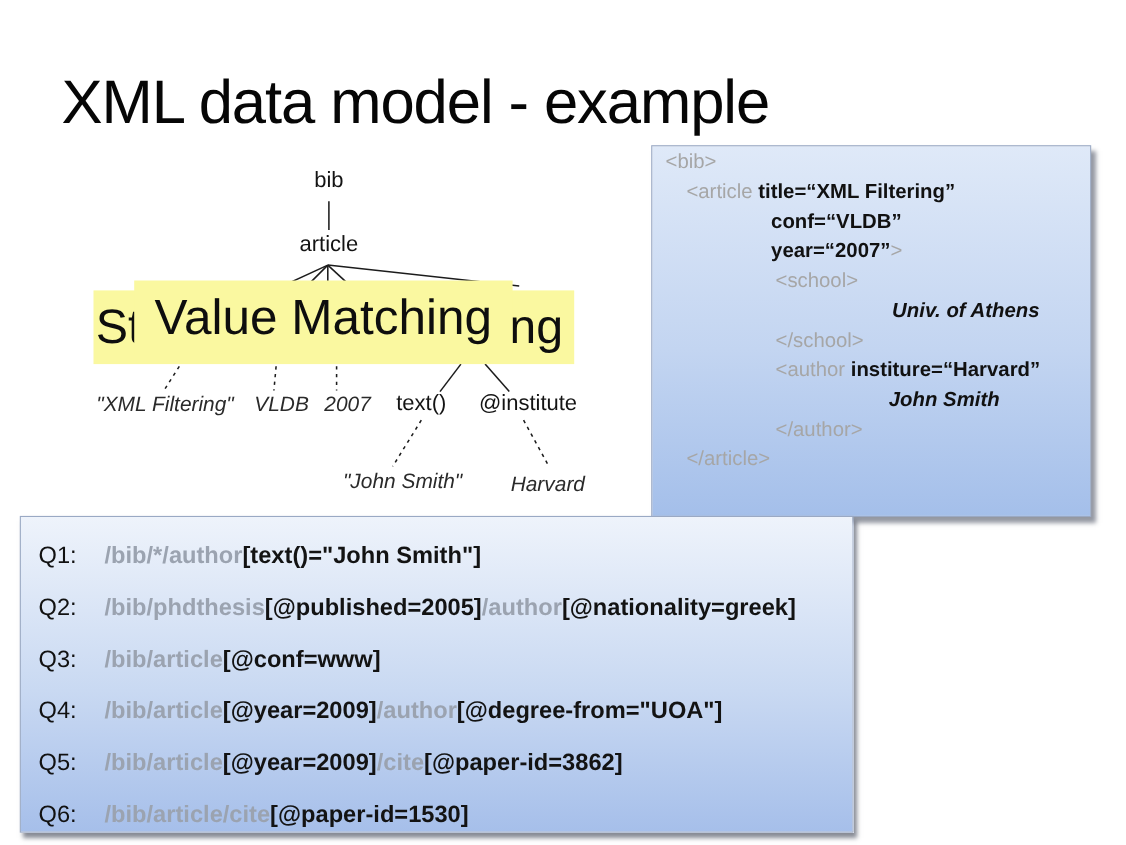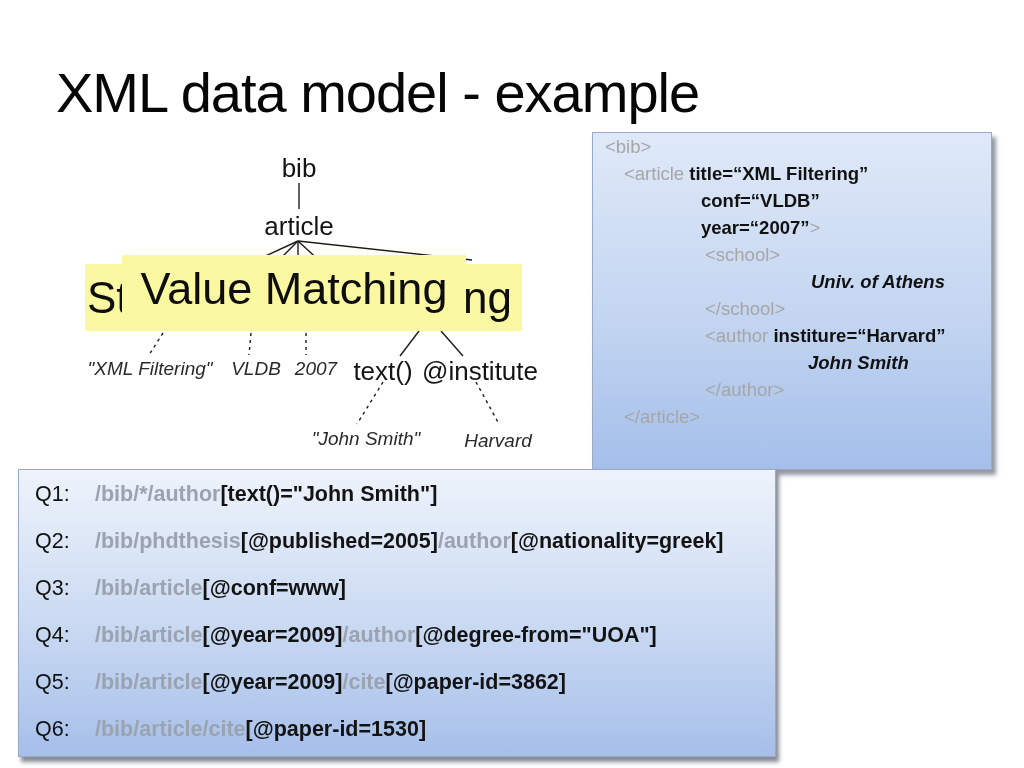--- a/index.html
+++ b/index.html
@@ -6,21 +6,21 @@
   #slide{position:relative;width:1024px;height:768px;background:#ffffff;overflow:hidden;
          font-family:"Liberation Sans",sans-serif;}
 
   
   .slide-title{position:absolute;left:56px;top:60px;font-size:56px;letter-spacing:-1px;
                color:#060606;white-space:nowrap;}
 
   
   #tree-lines{position:absolute;left:0;top:0;z-index:1;}
   .tree-label{position:absolute;transform:translateX(-50%);white-space:nowrap;z-index:1;color:#141414;}
-  .tree-label.node{font-size:26px;}
+  .tree-label.node{font-size:20px;}
   .tree-label.value{font-size:19px;font-style:italic;color:#2a2a2a;}
 
   
   .hl-box{position:absolute;background:#FAF8A0;display:flex;align-items:center;justify-content:center;}
   #hl-back{left:85px;top:264px;width:437px;height:67px;z-index:2;}
   #hl-front{left:122px;top:255px;width:344px;height:67px;z-index:3;}
   #hl-front .hl-text{font-size:45px;color:#0e0e0e;white-space:nowrap;}
   .hl-frag{position:absolute;top:0;height:100%;display:flex;align-items:center;
            font-size:44px;color:#0e0e0e;}
   #hl-frag-left{left:2px;}
@@ -32,21 +32,21 @@
              border:1px solid #9aa9c4;box-shadow:4px 5px 4px rgba(60,68,86,0.55);
              font-size:18.5px;}
   .xml-line{position:relative;height:27px;line-height:27px;white-space:nowrap;}
   .xml-line-inner{position:absolute;top:0;white-space:pre;}
 
   
   #query-panel{position:absolute;left:18px;top:469px;width:758px;height:288px;z-index:5;
                background:linear-gradient(180deg,#eef3fb 0%,#c9d9f2 55%,#a6bfea 100%);
                border:1px solid #9aa9c4;box-shadow:3px 5px 4px rgba(55,62,78,0.6);
                box-sizing:border-box;padding:12px 0 0 16px;font-size:21.5px;}
-  .query-row{height:47px;display:flex;align-items:flex-start;white-space:pre;}
+  .query-row{height:47px;display:flex;align-items:center;white-space:pre;}
   .q-label{display:inline-block;width:60px;color:#111;}
 
   
   .seg-tag{color:#A6A6A6;}
   .seg-b{font-weight:bold;color:#111;}
   .seg-bi{font-weight:bold;font-style:italic;color:#111;}
   .seg-path{color:#9ba3b0;font-weight:bold;}
   .seg-pred{font-weight:bold;color:#131313;}
 </style>
 </head>

